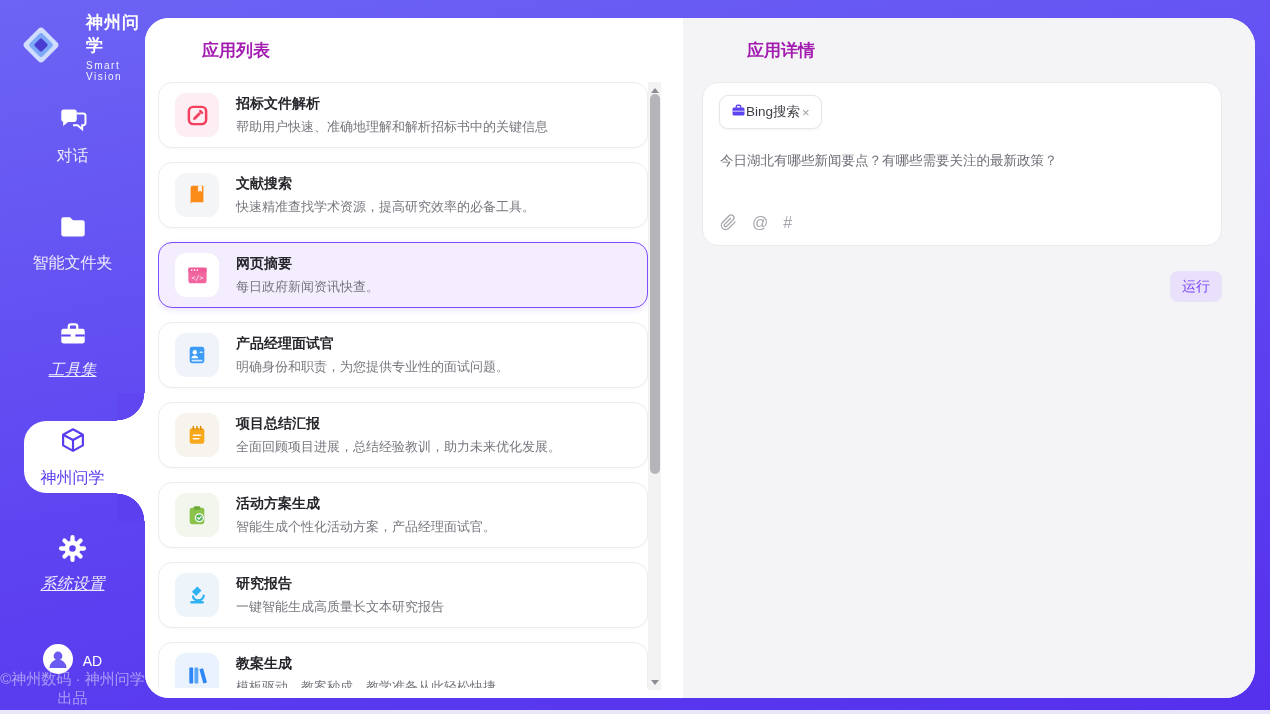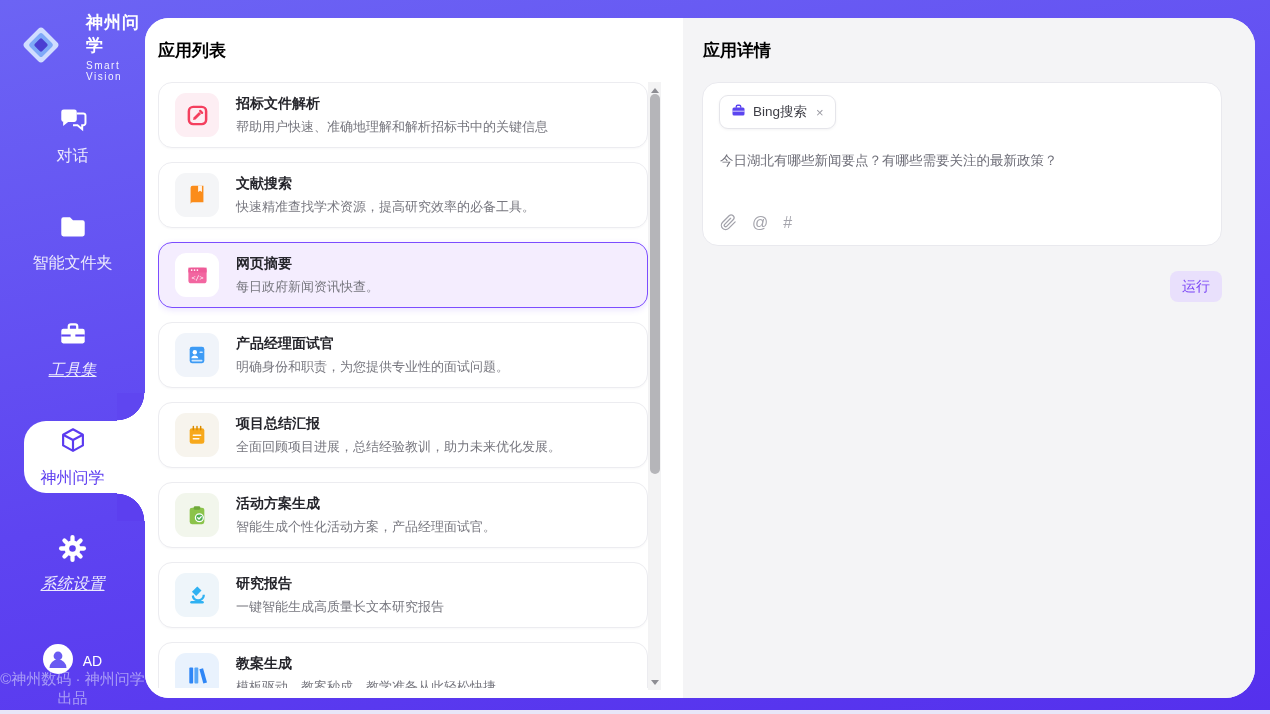--- a/index.html
+++ b/index.html
@@ -32,21 +32,21 @@
   .user-row { position:absolute; bottom:36px; left:0; width:145px; display:flex; align-items:center; justify-content:center; gap:10px; cursor:pointer; }
   .user-name { color:#fff; font-size:14px; }
   .side-footer { position:absolute; bottom:6px; width:145px; text-align:center; color:rgba(232,231,252,.55); font-size:15px; }
 
   
   .content { position:absolute; left:145px; top:18px; width:1110px; height:680px;
     border-radius:24px 28px 30px 24px; overflow:hidden; display:flex; background:#fff; z-index:1; }
 
   
   .app-list-panel { position:relative; width:538px; background:#fff; flex:none; }
-  .panel-title { position:absolute; top:21px; font-size:17px; font-weight:bold; color:#000000; }
+  .panel-title { position:absolute; top:21px; font-size:17px; font-weight:bold; color:#a21caf;margin-left:44px; }
   .app-list-panel .panel-title { left:13px; }
   .list-viewport { position:absolute; top:64px; left:13px; width:490px; height:606px; overflow:hidden; }
   .app-card { position:relative; height:66px; margin-bottom:14px; background:#fff;
     border:1px solid #ececf0; border-radius:14px; display:flex; align-items:center;
     padding:0 16px; gap:17px; cursor:pointer; box-shadow:0 1px 2px rgba(30,30,60,.03); }
   .app-card.selected { background:#f4edfe; border:1.5px solid #7c4dff; box-shadow:0 2px 6px rgba(124,77,255,.15); }
   .app-ic { width:44px; height:44px; border-radius:11px; flex:none;
     display:flex; align-items:center; justify-content:center; }
   .app-card-text { display:flex; flex-direction:column; gap:5px; min-width:0; }
   .app-card-title { font-size:14px; font-weight:bold; color:#25252b; }
@@ -59,21 +59,21 @@
   .tri-up { width:0; height:0; border-left:4px solid transparent; border-right:4px solid transparent; border-bottom:5px solid #8d8d93; }
   .tri-down { width:0; height:0; border-left:4px solid transparent; border-right:4px solid transparent; border-top:5px solid #8d8d93; }
   .sb-thumb { position:absolute; left:1.5px; top:12px; width:10px; height:380px; background:#b5b5b9; border-radius:5px; cursor:pointer; }
 
   
   .app-detail-panel { position:relative; flex:1; background:#f4f4f6; }
   .app-detail-panel .panel-title { left:20px; }
   .detail-card { position:absolute; top:64px; left:19px; width:520px; height:164px;
     background:#fff; border:1px solid #e9e9ee; border-radius:16px; cursor:text; }
   .tool-tag { position:absolute; top:12px; left:16px; height:31px; display:inline-flex; align-items:center;
-    gap:7px; padding:16px 11px; background:#fff; border:1px solid #e5e5ea; border-radius:9px;
+    padding:16px 11px; background:#fff; border:1px solid #e5e5ea; border-radius:9px;
     box-shadow:0 1px 3px rgba(20,20,40,.05); cursor:pointer; }
   .tool-tag-label { font-size:13.5px; color:#3d3d45; }
   .tag-close { font-size:13px; color:#9a9aa3; margin-left:2px; cursor:pointer; }
   .query-text { position:absolute; top:69px; left:17px; right:16px; font-size:13.5px; color:#6e6e78; }
   .action-icons { position:absolute; left:17px; bottom:14px; display:flex; align-items:center; gap:15px; }
   .action-glyph { font-size:16px; color:#a5a5ad; cursor:pointer; line-height:1; }
   .clip-ic { display:flex; cursor:pointer; }
   .run-btn { position:absolute; top:253px; right:33px; width:52px; height:31px; border:none;
     background:#e9e0fc; color:#7a45f5; font-size:14px; border-radius:8px; cursor:pointer;
     font-family:inherit; }

